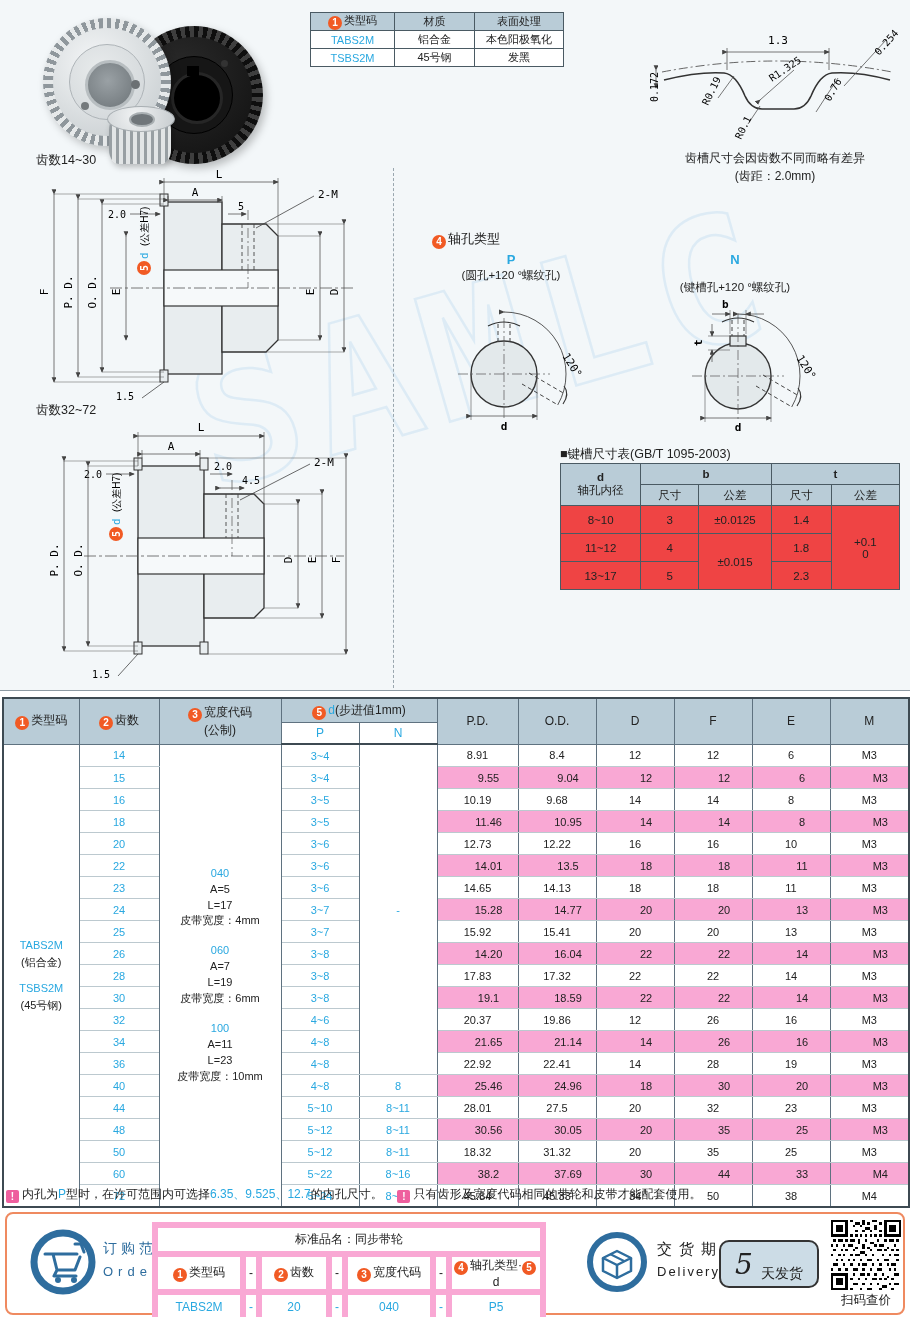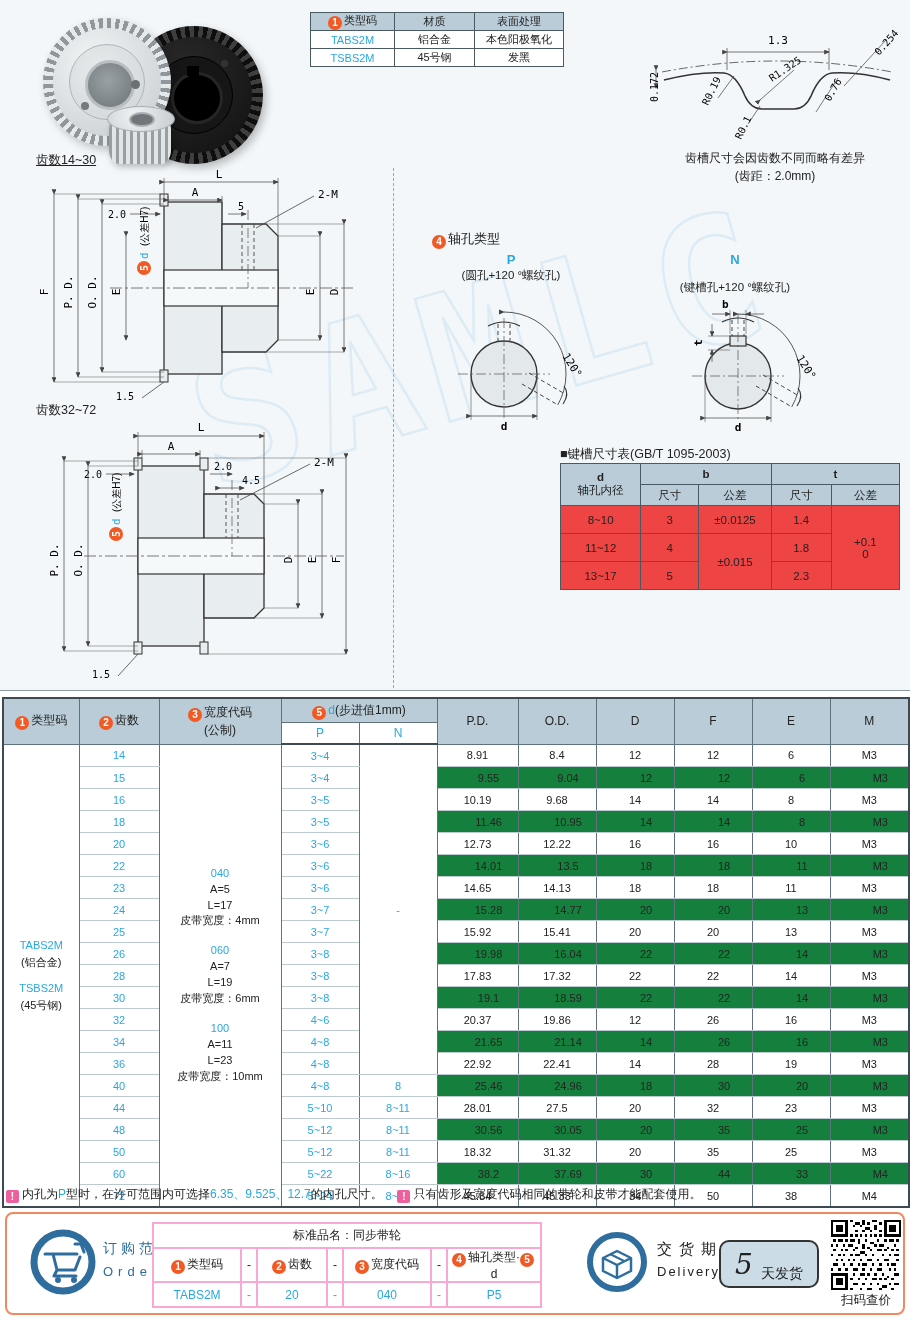--- a/index.html
+++ b/index.html
@@ -24,30 +24,30 @@
   .kw tr.d td{height:27px;}
   
   .main{border-collapse:collapse;table-layout:fixed;width:906px;font-size:11px;border:2px solid #3d4a52;}
   .main th{background:#b9ccd7;border:1px solid #5f7280;font-weight:normal;font-size:12px;padding:0;}
   .main td{border-left:1px solid #5f7280;border-right:1px solid #5f7280;
            border-top:1px solid #bcc9cf;border-bottom:1px solid #bcc9cf;
            text-align:center;padding:0;background:#fff;height:21px;}
   .main tr.hdr1 th{height:23px;}
   .main tr.hdr2 th{height:20px;background:#fff;color:#29a8e0;border-bottom:2px solid #3d4a52;}
   .main td.val{background:#fff;}
-  .main td.st{background:#15803d;padding-left:22px;}
+  .main td.st{background:#f9a8d4;padding-left:22px;}
   .main td.tc-cell,.main td.w-cell{vertical-align:middle;background:#fff;font-size:11px;line-height:1.5;}
   .wg{margin:14px 0;line-height:1.45;}
   .hline{position:absolute;left:0;top:690px;width:910px;border-top:1px solid #8d9aa3;}
   .divv{position:absolute;left:393px;top:168px;height:520px;border-left:1px dashed #9aa7af;}
   
   .obox{position:absolute;left:5px;top:1212px;width:896px;height:99px;border:2px solid #ef8a60;
         border-radius:8px;background:#fff;}
   .ord{border-collapse:collapse;table-layout:fixed;font-size:12px;}
-  .ord td{border:2px solid #f9a8d4;text-align:center;height:23px;padding:0 2px;background:#fff;}
+  .ord td{border:6px solid #f9a8d4;text-align:center;height:23px;padding:0 2px;background:#fff;}
   .cap{font-size:11.5px;text-align:center;}
   
   .pul{position:absolute;border-radius:50%;}
   .watermark{position:absolute;pointer-events:none;opacity:.6;}
   .qr-cap{font-size:12.5px;text-align:center;}
   svg text{font-family:"DejaVu Sans Mono",monospace;}
   svg text.cn{font-family:"Liberation Sans",sans-serif;}
 </style>
 </head>
 <body>
@@ -134,21 +134,21 @@
     <line x1="112" y1="74" x2="146" y2="44" stroke="#555" stroke-width=".8" marker-start="url(#a3)"></line>
     <text x="124" y="56" font-size="10" transform="rotate(-34 124 56)">R1.325</text>
     <line x1="168" y1="86" x2="190" y2="52" stroke="#555" stroke-width=".8"></line>
     <text x="182" y="76" font-size="10" transform="rotate(-60 182 76)">0.76</text>
     <line x1="100" y1="98" x2="112" y2="80" stroke="#555" stroke-width=".8"></line>
     <text x="93" y="114" font-size="10" transform="rotate(-64 93 114)">R0.1</text>
   </svg>
   <div class="abs cap" style="left:644px;top:150px;width:262px;font-size:12px;">齿槽尺寸会因齿数不同而略有差异</div>
   <div class="abs cap" style="left:644px;top:168px;width:262px;font-size:12px;">(齿距：2.0mm)</div>
 
-  <div class="abs" style="left:36px;top:152px;font-size:12.5px;text-decoration:underline;">齿数14~30</div>
+  <div class="abs" style="left:36px;top:152px;font-size:12.5px;">齿数14~30</div>
   <svg class="abs" style="left:14px;top:166px;" width="372" height="238" viewBox="0 0 372 238">
     <defs>
         <marker id="a1" markerWidth="8" markerHeight="8" refX="6" refY="3" orient="auto">
           <path d="M0,0L7,3L0,6z" fill="#444"></path>
         </marker>
       </defs>
 
     <rect x="150" y="36" width="58" height="172" fill="#e8edef" stroke="#333" stroke-width="1.3"></rect>
     <rect x="146" y="28" width="8" height="12" fill="#e8edef" stroke="#333"></rect>
     <rect x="146" y="204" width="8" height="12" fill="#e8edef" stroke="#333"></rect>
@@ -550,21 +550,21 @@
           <td class="val">15.92</td>
           <td class="val">15.41</td>
           <td class="val">20</td>
           <td class="val">20</td>
           <td class="val">13</td>
           <td class="val">M3</td>
         </tr>
         <tr>
           <td class="blu">26</td>
           <td class="blu">3~8</td>
-          <td class="val st">19.98</td>
+          <td class="val st">14.20</td>
           <td class="val st">16.04</td>
           <td class="val st">22</td>
           <td class="val st">22</td>
           <td class="val st">14</td>
           <td class="val st">M3</td>
         </tr>
         <tr>
           <td class="blu">28</td>
           <td class="blu">3~8</td>
           <td class="val">17.83</td>

